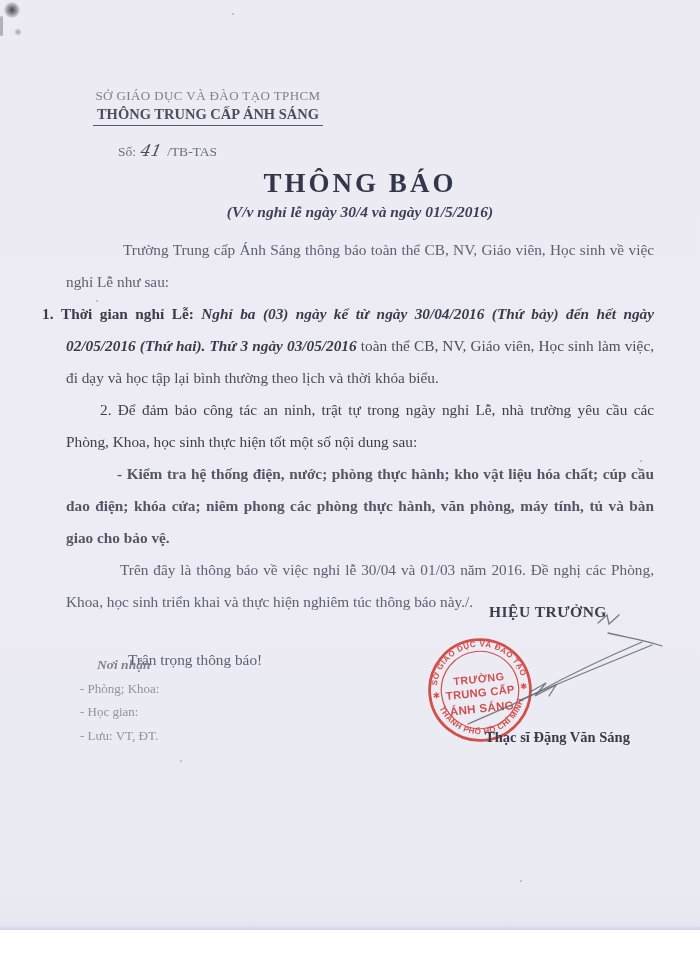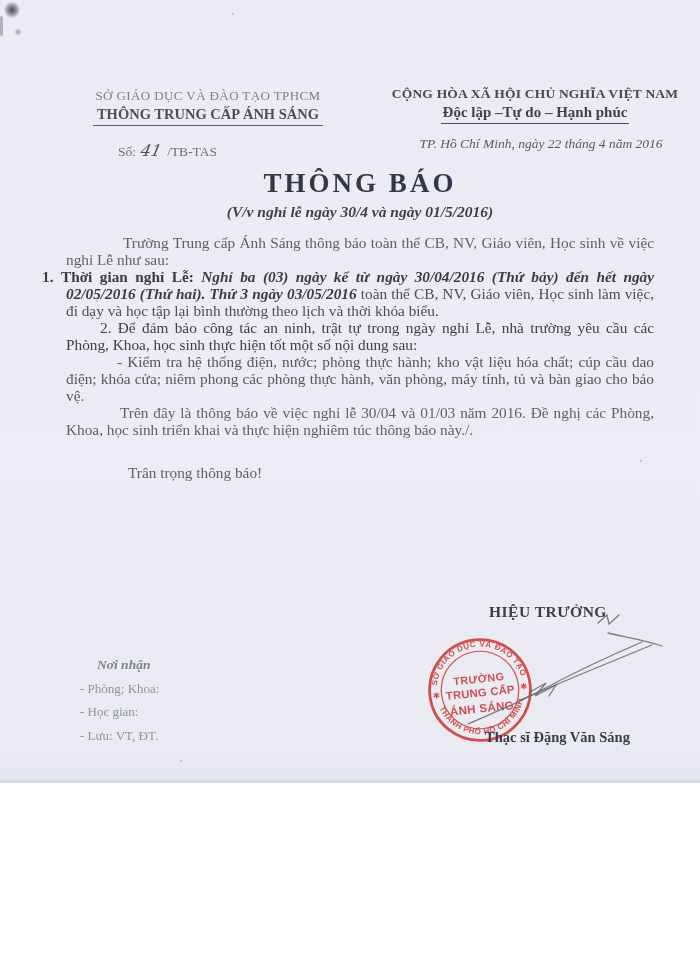--- a/index.html
+++ b/index.html
@@ -1,18 +1,18 @@
 <!DOCTYPE html>
 <html><head>
 <meta charset="utf-8">
 <style>
   html,body{margin:0;padding:0;}
   .page{
     position:relative;
-    width:700px;height:783px;
+    width:700px;height:930px;
     background:linear-gradient(180deg,#ecebf3 0%,#edecf4 60%,#eaeaf2 96%,#e4e6ef 100%);
     overflow:hidden;
     font-family:"Liberation Serif","DejaVu Serif",serif;
     color:#4f5260;
   }
   
   .hdr-left{position:absolute;top:88px;left:58px;width:300px;text-align:center;}
   .hdr-left .dept{font-size:13px;color:#7b7e8c;letter-spacing:.4px;}
   .hdr-left .school{font-size:14.5px;font-weight:bold;color:#4b4e5c;margin-top:2px;}
   .hdr-left .school span{display:inline-block;border-bottom:1.5px solid #565a68;padding:0 4px 2px;}
@@ -22,27 +22,27 @@
   .hdr-right .nation{font-size:13.5px;font-weight:bold;color:#45485a;letter-spacing:.2px;}
   .hdr-right .motto{font-size:15px;font-weight:bold;color:#3f4254;margin-top:2px;}
   .hdr-right .motto span{display:inline-block;border-bottom:1.5px solid #4a4d5c;padding:0 2px 2px;}
   .hdr-right .date{font-size:13.5px;font-style:italic;color:#555a68;margin-top:12px;padding-left:12px;}
   
   .title{position:absolute;top:168px;left:0;right:0;text-align:center;transform:translateX(10px);
          font-size:27px;font-weight:bold;letter-spacing:3px;color:#33374a;}
   .subject{position:absolute;top:203px;left:0;right:0;text-align:center;transform:translateX(10px);
          font-size:15.5px;font-weight:bold;font-style:italic;color:#3c4054;}
   
-  .body{position:absolute;top:234px;left:66px;width:588px;font-size:15.3px;line-height:17px;text-align:justify;}
+  .body{position:absolute;top:234px;left:66px;width:588px;font-size:15.3px;line-height:32px;text-align:justify;}
   .body p{margin:0;}
   .p-intro{text-indent:57px;color:#5d6070;}
   .p-item1{margin-left:69px;text-indent:-24px;color:#4a4d5a;}
   .p-item1 b{color:#383b48;}
   .p-item2{text-indent:34px;font-weight:normal;color:#3b3e4b;}
-  .p-task{text-indent:51px;color:#535662;}
+  .p-task{text-indent:51px;color:#535662;font-weight:bold;}
   .p-closing{text-indent:54px;color:#5d6070;}
   .p-regards{margin:26px 0 0 62px !important;color:#5d6070;text-align:left;}
   
   .recipients{position:absolute;left:80px;top:644px;font-size:13px;color:#8f92a0;line-height:23.5px;margin-top:9px;}
   .rec-title{margin-left:17px;font-style:italic;font-weight:bold;color:#7d808e;font-size:13.5px;}
   
   .sign-title{position:absolute;top:603px;left:489px;font-weight:bold;font-size:15.5px;letter-spacing:.5px;color:#3a3d4a;}
   .sign-name{position:absolute;top:729px;left:470px;width:175px;text-align:center;font-weight:bold;font-size:14.5px;color:#383b48;}
   .stamp{position:absolute;left:424px;top:634px;width:112px;height:112px;transform:rotate(-6deg);opacity:.92;}
   .stamp .arc{font:bold 8.6px "Liberation Sans","DejaVu Sans",sans-serif;letter-spacing:.55px;}
@@ -71,25 +71,20 @@
   <div class="hdr-left">
     <div class="dept">SỞ GIÁO DỤC VÀ ĐÀO TẠO TPHCM</div>
     <div class="school"><span>THÔNG TRUNG CẤP ÁNH SÁNG</span></div>
   </div>
   <div class="doc-no">
     <span>Số:</span>
     <span class="hand">41</span>
     <span>/TB-TAS</span>
   </div>
 
-  <div class="hdr-right">
-    <div class="nation">CỘNG HÒA XÃ HỘI CHỦ NGHĨA VIỆT NAM</div>
-    <div class="motto"><span>Độc lập –Tự do – Hạnh phúc</span></div>
-    <div class="date">TP. Hồ Chí Minh, ngày 22 tháng 4 năm 2016</div>
-  </div>
 
   <div class="title">THÔNG BÁO</div>
   <div class="subject">(V/v nghỉ lễ ngày 30/4 và ngày 01/5/2016)</div>
 
   <div class="body">
     <p class="p-intro">Trường Trung cấp Ánh Sáng thông báo toàn thể CB, NV, Giáo viên, Học sinh về việc nghỉ Lễ như sau:</p>
     <p class="p-item1">
       <b>1.</b>
       <b>Thời gian nghỉ Lễ:</b>
       <b><i>Nghỉ ba (03) ngày kể từ ngày 30/04/2016 (Thứ bảy) đến hết ngày 02/05/2016 (Thứ hai). Thứ 3 ngày 03/05/2016</i></b>

